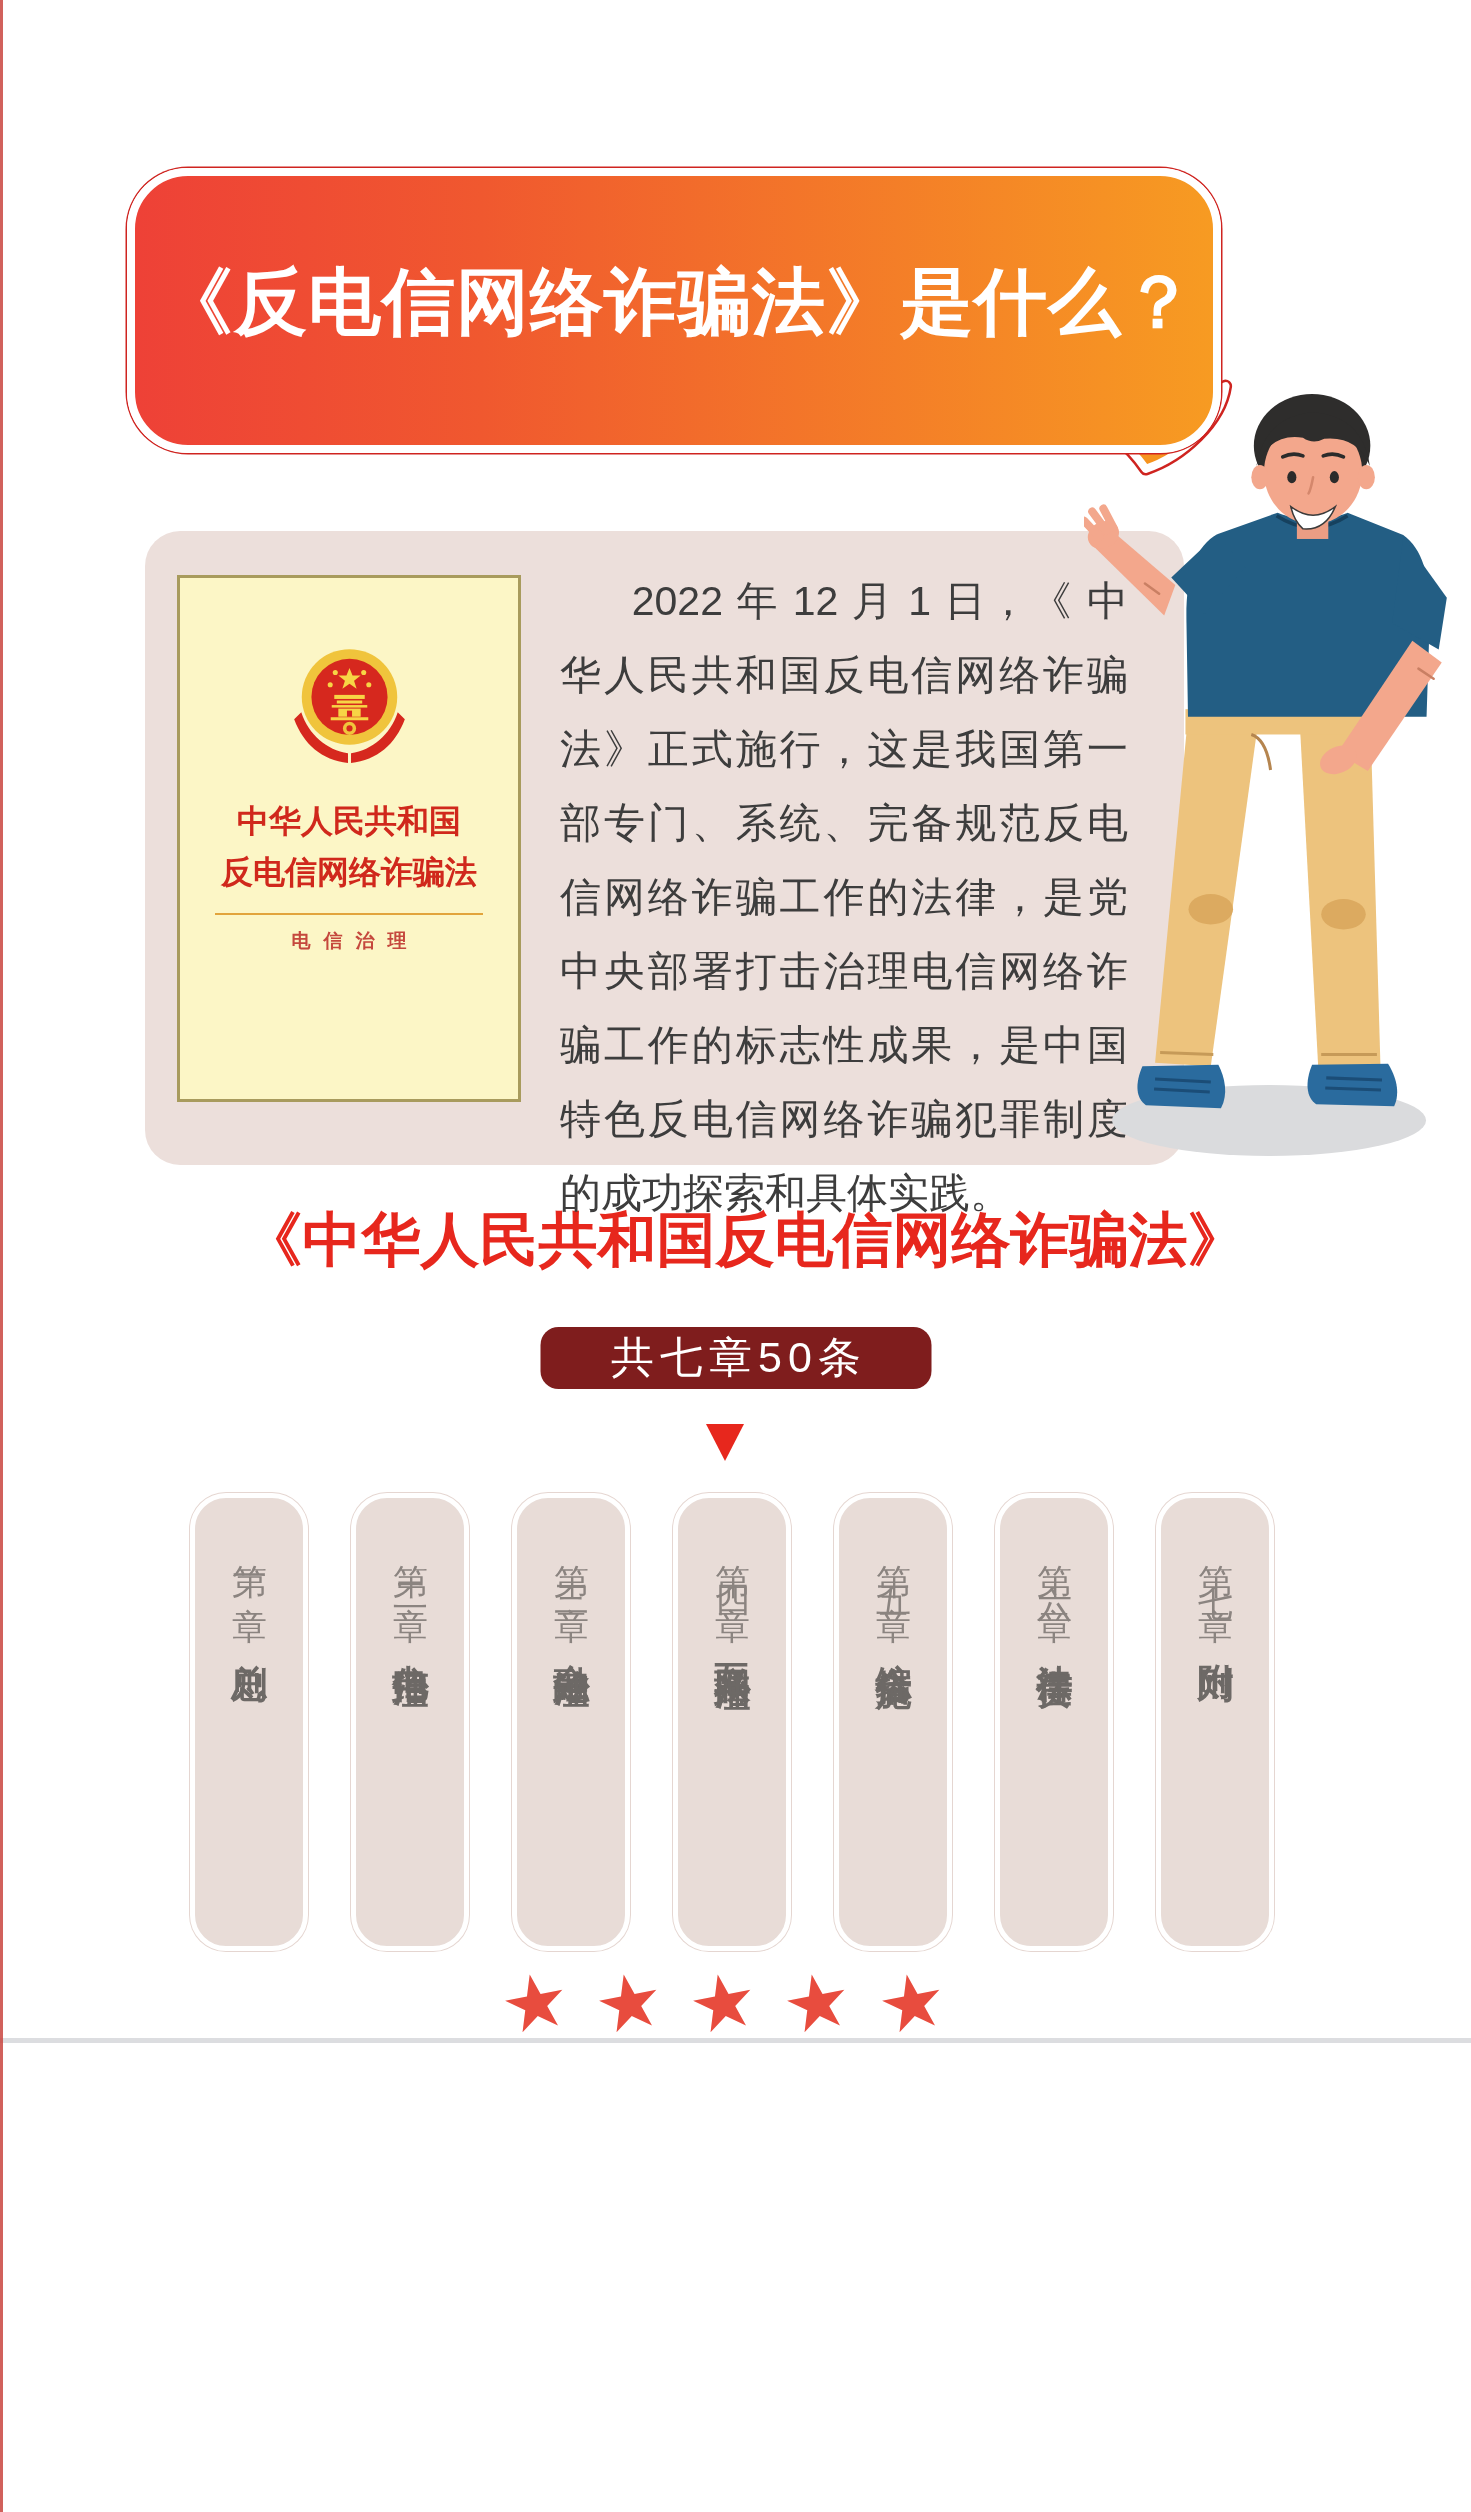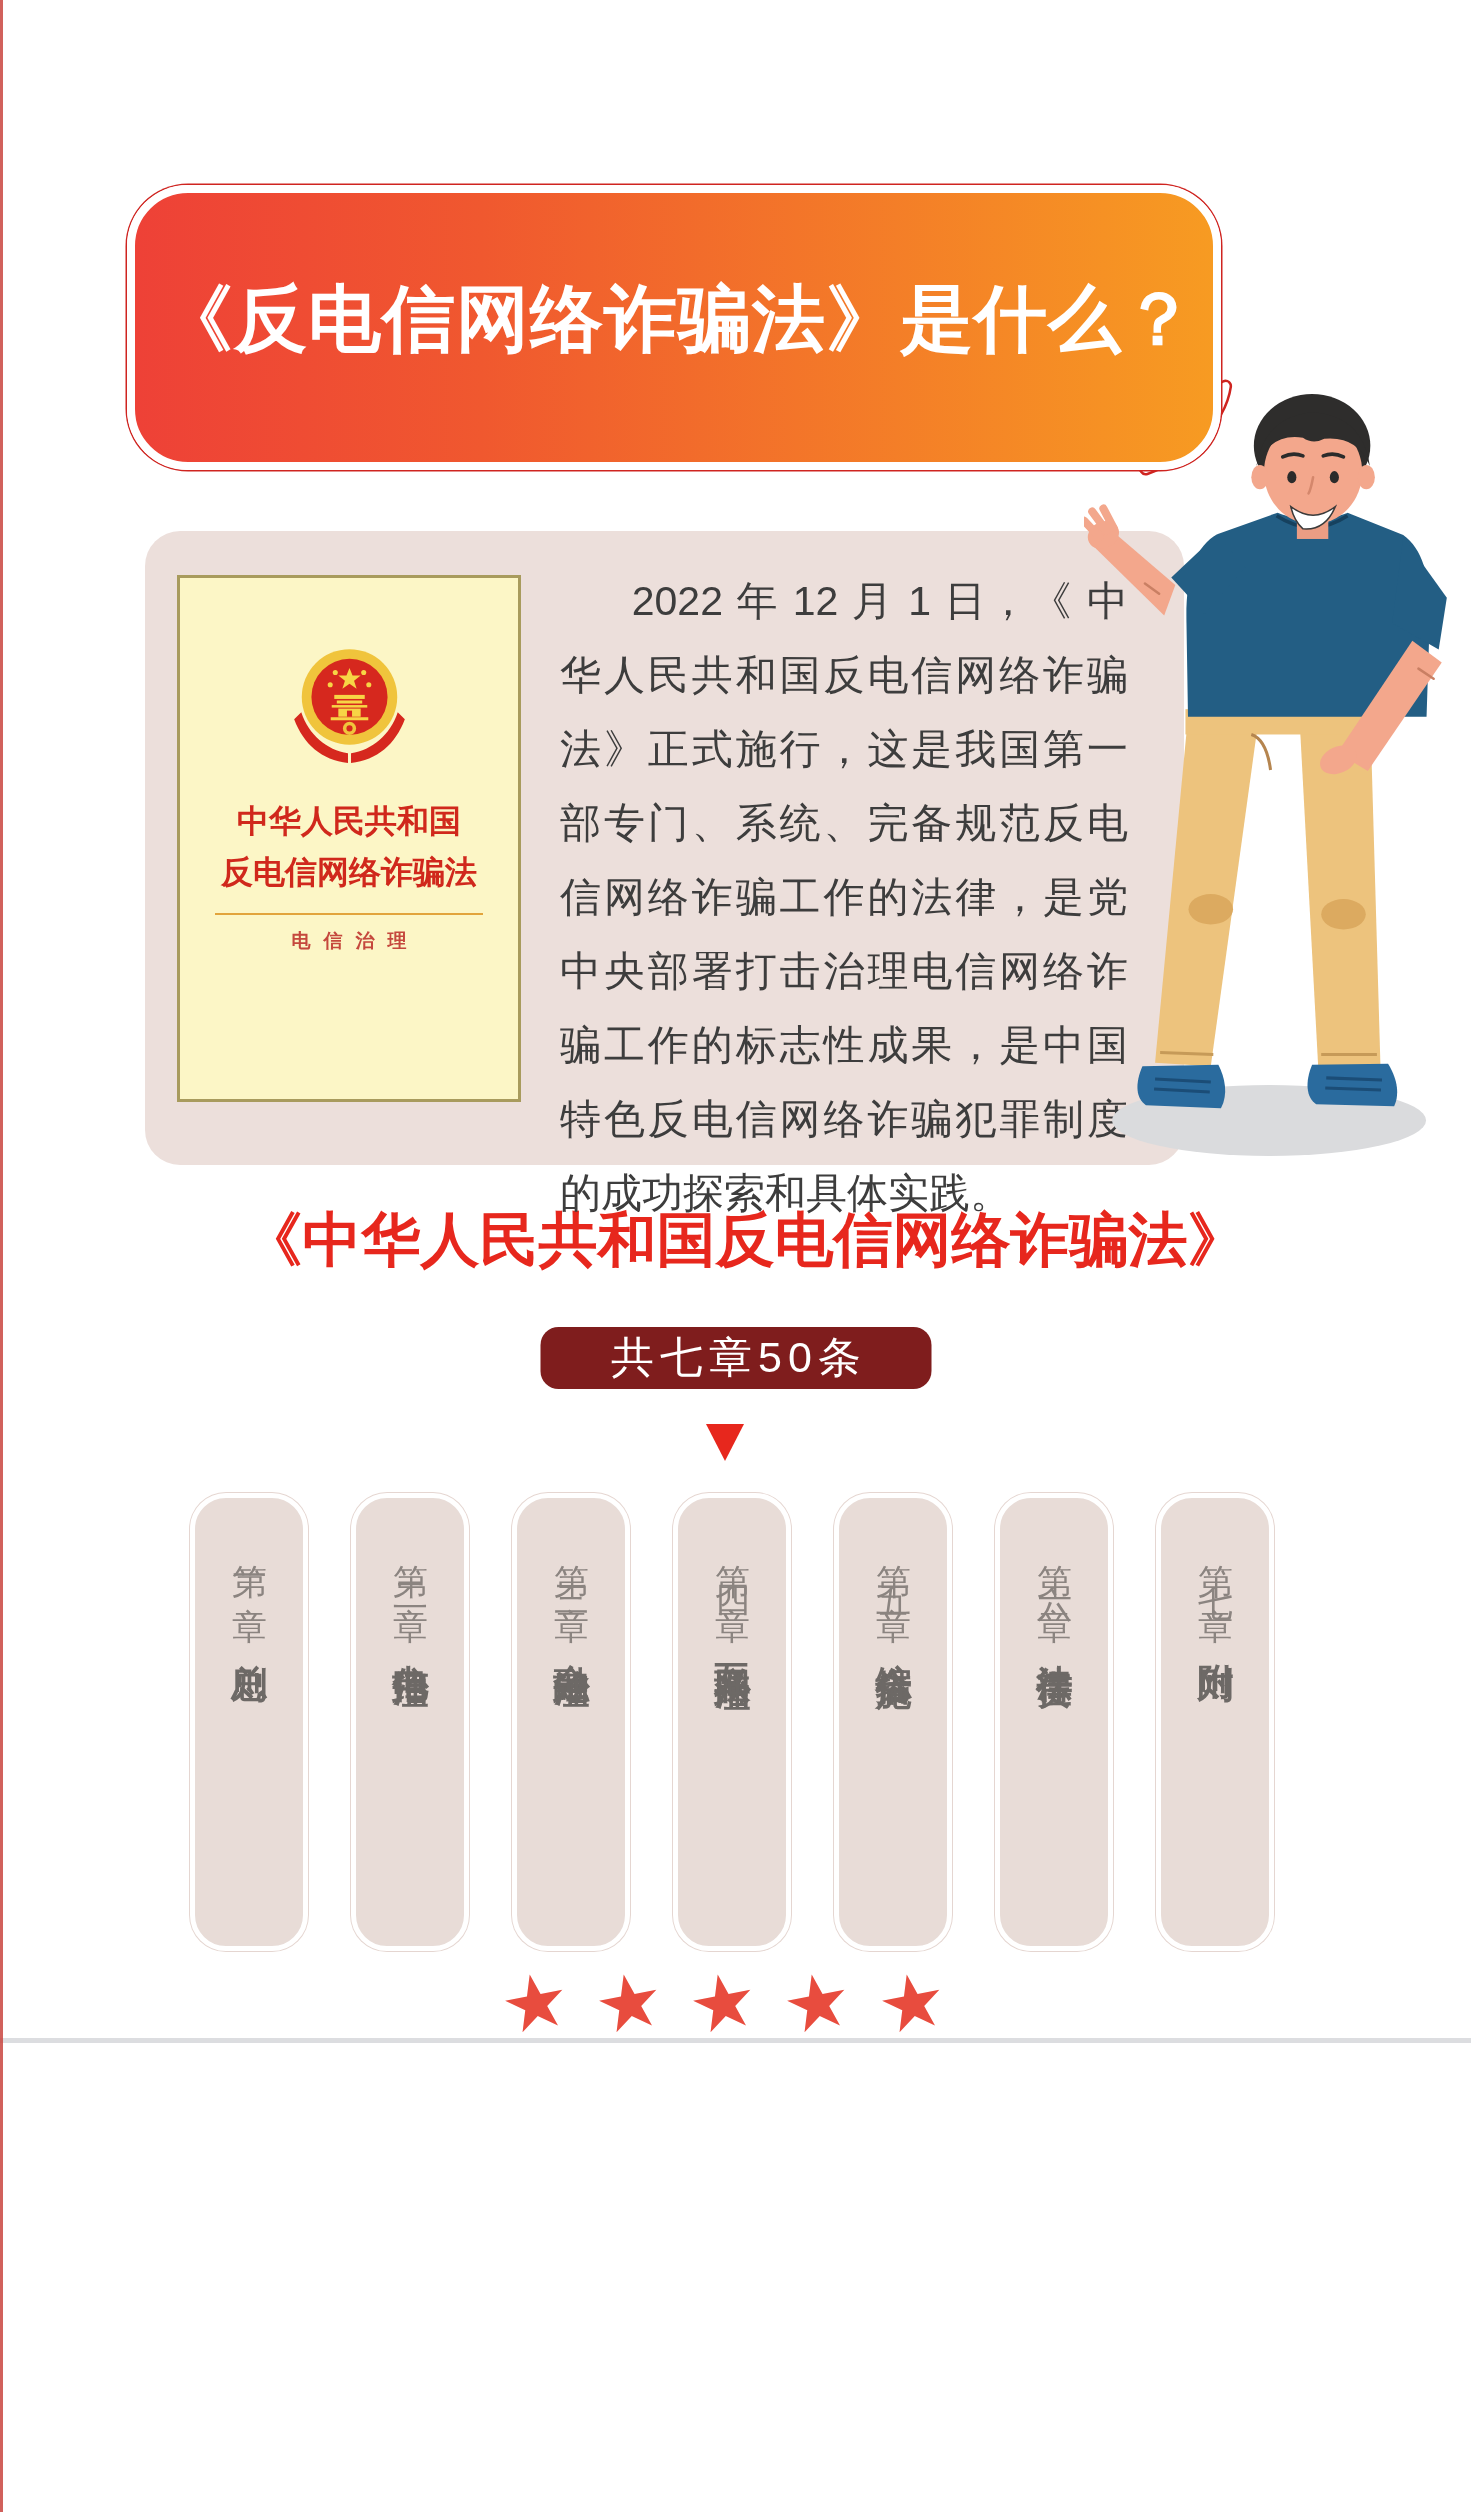--- a/index.html
+++ b/index.html
@@ -5,21 +5,21 @@
   html,body{margin:0;padding:0;background:#ffffff;}
   #page{
     position:relative;width:1472px;height:2512px;background:#ffffff;
     overflow:hidden;font-family:"Liberation Sans","DejaVu Sans",sans-serif;
   }
   
   .edge-stripe{position:absolute;left:0;top:0;width:2.5px;height:100%;background:#c9453f;opacity:.85;z-index:9;}
 
   
   .bubble{
-    position:absolute;left:127px;top:185px;width:1094px;height:285px;box-sizing:border-box;
+    position:absolute;left:127px;top:168px;width:1094px;height:285px;box-sizing:border-box;
     background:linear-gradient(90deg,#ee4137 0%,#f0582f 32%,#f79b22 100%);
     border:8px solid #ffffff;border-radius:61px;
     box-shadow:0 0 0 1.5px #cf2420;
     display:flex;align-items:center;justify-content:center;z-index:2;padding-left:8px;
   }
   .bubble-title{
     color:#ffffff;font-family:"Liberation Serif","DejaVu Serif",serif;font-weight:bold;
     font-size:73px;letter-spacing:1px;padding-bottom:14px;white-space:nowrap;
   }
   .bubble-tail{position:absolute;left:1104px;top:375px;z-index:1;}

